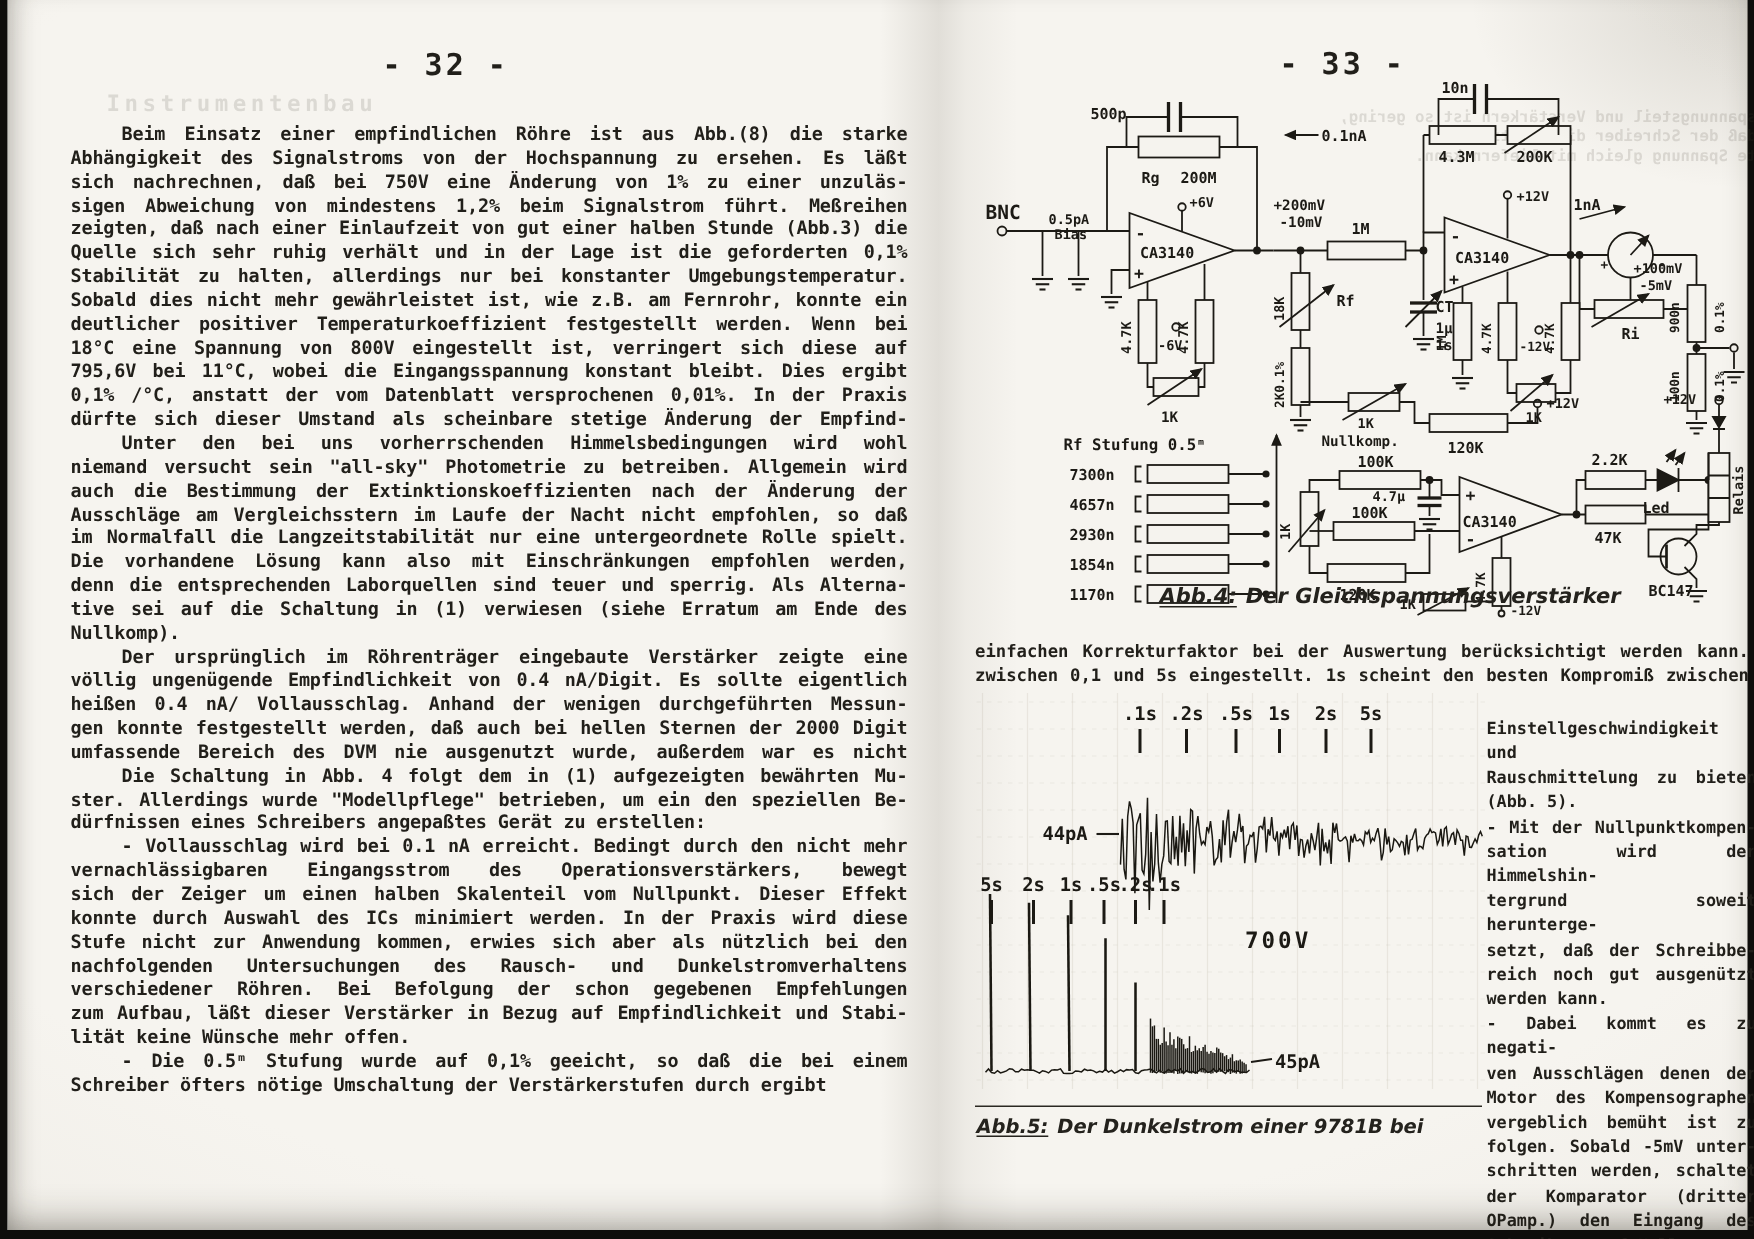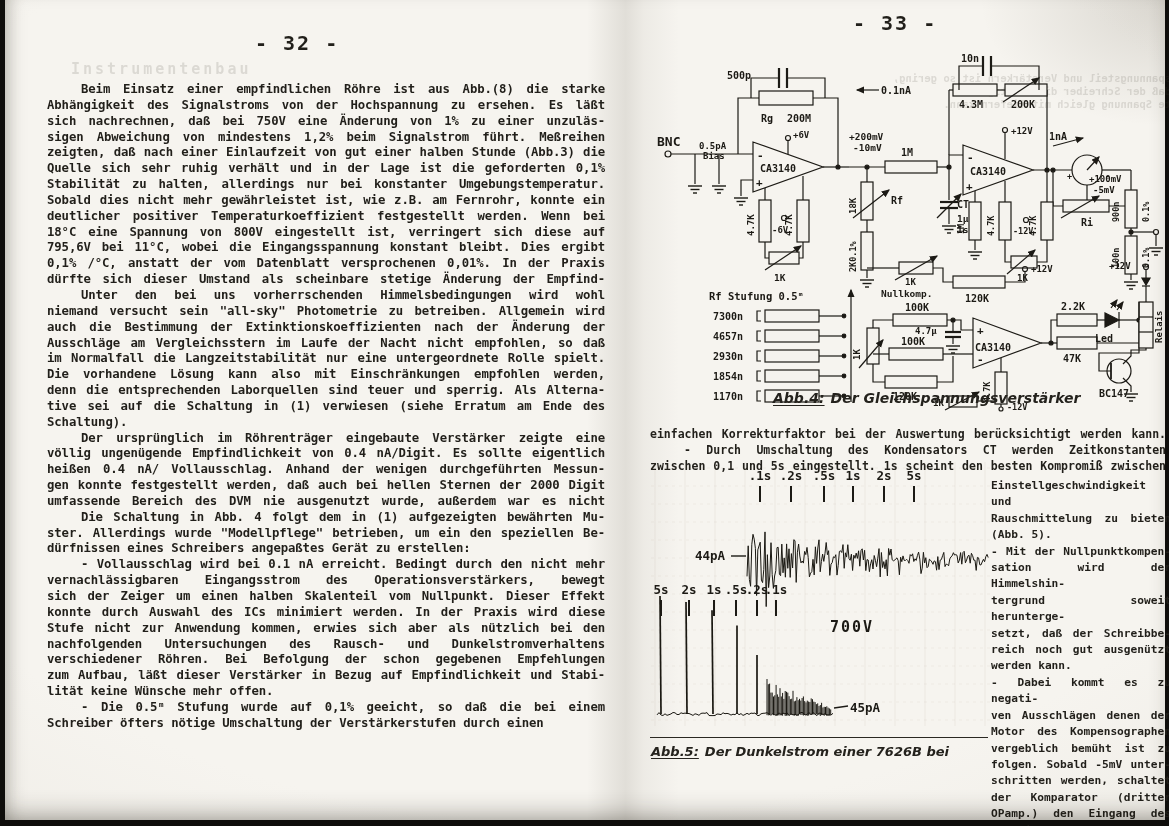--- a/index.html
+++ b/index.html
@@ -62,45 +62,45 @@
         <div class="line">0,1% /°C, anstatt der vom Datenblatt versprochenen 0,01%. In der Praxis</div>
         <div class="line">dürfte sich dieser Umstand als scheinbare stetige Änderung der Empfind-</div>
         <div class="line ind">Unter den bei uns vorherrschenden Himmelsbedingungen wird wohl</div>
         <div class="line">niemand versucht sein "all-sky" Photometrie zu betreiben. Allgemein wird</div>
         <div class="line">auch die Bestimmung der Extinktionskoeffizienten nach der Änderung der</div>
         <div class="line">Ausschläge am Vergleichsstern im Laufe der Nacht nicht empfohlen, so daß</div>
         <div class="line">im Normalfall die Langzeitstabilität nur eine untergeordnete Rolle spielt.</div>
         <div class="line">Die vorhandene Lösung kann also mit Einschränkungen empfohlen werden,</div>
         <div class="line">denn die entsprechenden Laborquellen sind teuer und sperrig. Als Alterna-</div>
         <div class="line">tive sei auf die Schaltung in (1) verwiesen (siehe Erratum am Ende des</div>
-        <div class="line last">Schaltung).</div>
+        <div class="line last">Nullkomp).</div>
         <div class="line ind">Der ursprünglich im Röhrenträger eingebaute Verstärker zeigte eine</div>
         <div class="line">völlig ungenügende Empfindlichkeit von 0.4 nA/Digit. Es sollte eigentlich</div>
         <div class="line">heißen 0.4 nA/ Vollausschlag. Anhand der wenigen durchgeführten Messun-</div>
         <div class="line">gen konnte festgestellt werden, daß auch bei hellen Sternen der 2000 Digit</div>
         <div class="line">umfassende Bereich des DVM nie ausgenutzt wurde, außerdem war es nicht</div>
         <div class="line ind">Die Schaltung in Abb. 4 folgt dem in (1) aufgezeigten bewährten Mu-</div>
         <div class="line">ster. Allerdings wurde "Modellpflege" betrieben, um ein den speziellen Be-</div>
         <div class="line last">dürfnissen eines Schreibers angepaßtes Gerät zu erstellen:</div>
         <div class="line ind">- Vollausschlag wird bei 0.1 nA erreicht. Bedingt durch den nicht mehr</div>
         <div class="line">vernachlässigbaren Eingangsstrom des Operationsverstärkers, bewegt</div>
         <div class="line">sich der Zeiger um einen halben Skalenteil vom Nullpunkt. Dieser Effekt</div>
         <div class="line">konnte durch Auswahl des ICs minimiert werden. In der Praxis wird diese</div>
         <div class="line">Stufe nicht zur Anwendung kommen, erwies sich aber als nützlich bei den</div>
         <div class="line">nachfolgenden Untersuchungen des Rausch- und Dunkelstromverhaltens</div>
         <div class="line">verschiedener Röhren. Bei Befolgung der schon gegebenen Empfehlungen</div>
         <div class="line">zum Aufbau, läßt dieser Verstärker in Bezug auf Empfindlichkeit und Stabi-</div>
         <div class="line last">lität keine Wünsche mehr offen.</div>
         <div class="line ind">- Die 0.5ᵐ Stufung wurde auf 0,1% geeicht, so daß die bei einem</div>
-        <div class="line last">Schreiber öfters nötige Umschaltung der Verstärkerstufen durch einen</div>
+        <div class="line last">Schreiber öfters nötige Umschaltung der Verstärkerstufen durch ergibt</div>
       </div>
   </div>
 
   <div>
-    <div class="pageno ink" style="left:848px;top:11px;">- 33 -</div>
+    <div class="pageno ink" style="left:848px;top:30px;">- 33 -</div>
 
     <svg id="schematic" width="517" height="362" viewBox="0 0 517 362">
       <defs>
         <marker id="ah" markerWidth="8" markerHeight="8" refX="6" refY="3" orient="auto">
             <path d="M0,0L7,3L0,6Z" fill="#1c1a15"></path>
           </marker>
         <g id="gnd" stroke="#1c1a15" stroke-width="1.4">
           <line x1="-7" y1="0" x2="7" y2="0"></line>
             <line x1="-4.5" y1="3.5" x2="4.5" y2="3.5"></line>
             <line x1="-2" y1="7" x2="2" y2="7"></line>
@@ -371,21 +371,20 @@
           <text x="456" y="219" font-size="9">+12V</text>
         </g>
     </svg>
 
     <div class="caption" id="fig4-caption">
       <span class="cap-label">Abb.4:</span><span>Der Gleichspannungsverstärker</span>
     </div>
 
     <div class="textcol ink" id="right-para">
         <div class="line">einfachen Korrekturfaktor bei der Auswertung berücksichtigt werden kann.</div>
-        <div class="line ind">- Durch Umschaltung des Kondensators CT werden Zeitkonstanten</div>
         <div class="line">zwischen 0,1 und 5s eingestellt. 1s scheint den besten Kompromiß zwischen</div>
       </div>
 
     <svg id="fig5" width="348" height="282" viewBox="0 0 348 282">
       <g id="fig5-content">
           <line x1="8" y1="6" x2="8" y2="270" stroke="#8a7f66" stroke-width="0.8" opacity="0.12"></line>
           <line x1="38" y1="6" x2="38" y2="270" stroke="#8a7f66" stroke-width="0.8" opacity="0.12"></line>
           <line x1="68" y1="6" x2="68" y2="270" stroke="#8a7f66" stroke-width="0.8" opacity="0.12"></line>
           <line x1="98" y1="6" x2="98" y2="270" stroke="#8a7f66" stroke-width="0.8" opacity="0.12"></line>
           <line x1="128" y1="6" x2="128" y2="270" stroke="#8a7f66" stroke-width="0.8" opacity="0.12"></line>
@@ -516,20 +515,20 @@
         <div class="line">vergeblich bemüht ist zu</div>
         <div class="line">folgen. Sobald -5mV unter-</div>
         <div class="line">schritten werden, schaltet</div>
         <div class="line">der Komparator (dritter</div>
         <div class="line">OPamp.) den Eingang des</div>
         <div class="line last">Schreibers auf Null.</div>
       </div>
 
     <div id="fig5-rule"></div>
     <div class="caption" id="fig5-caption">
-      <div><span class="cap-label">Abb.5:</span><span>Der Dunkelstrom einer 7626B bei</span></div>
+      <div><span class="cap-label">Abb.5:</span><span>Der Dunkelstrom einer 9781B bei</span></div>
     </div>
   </div>
 
   <div class="gutter"></div>
   <div class="corner-shade"></div>
   <div class="vignette"></div>
 </div>
 
 </body></html>

